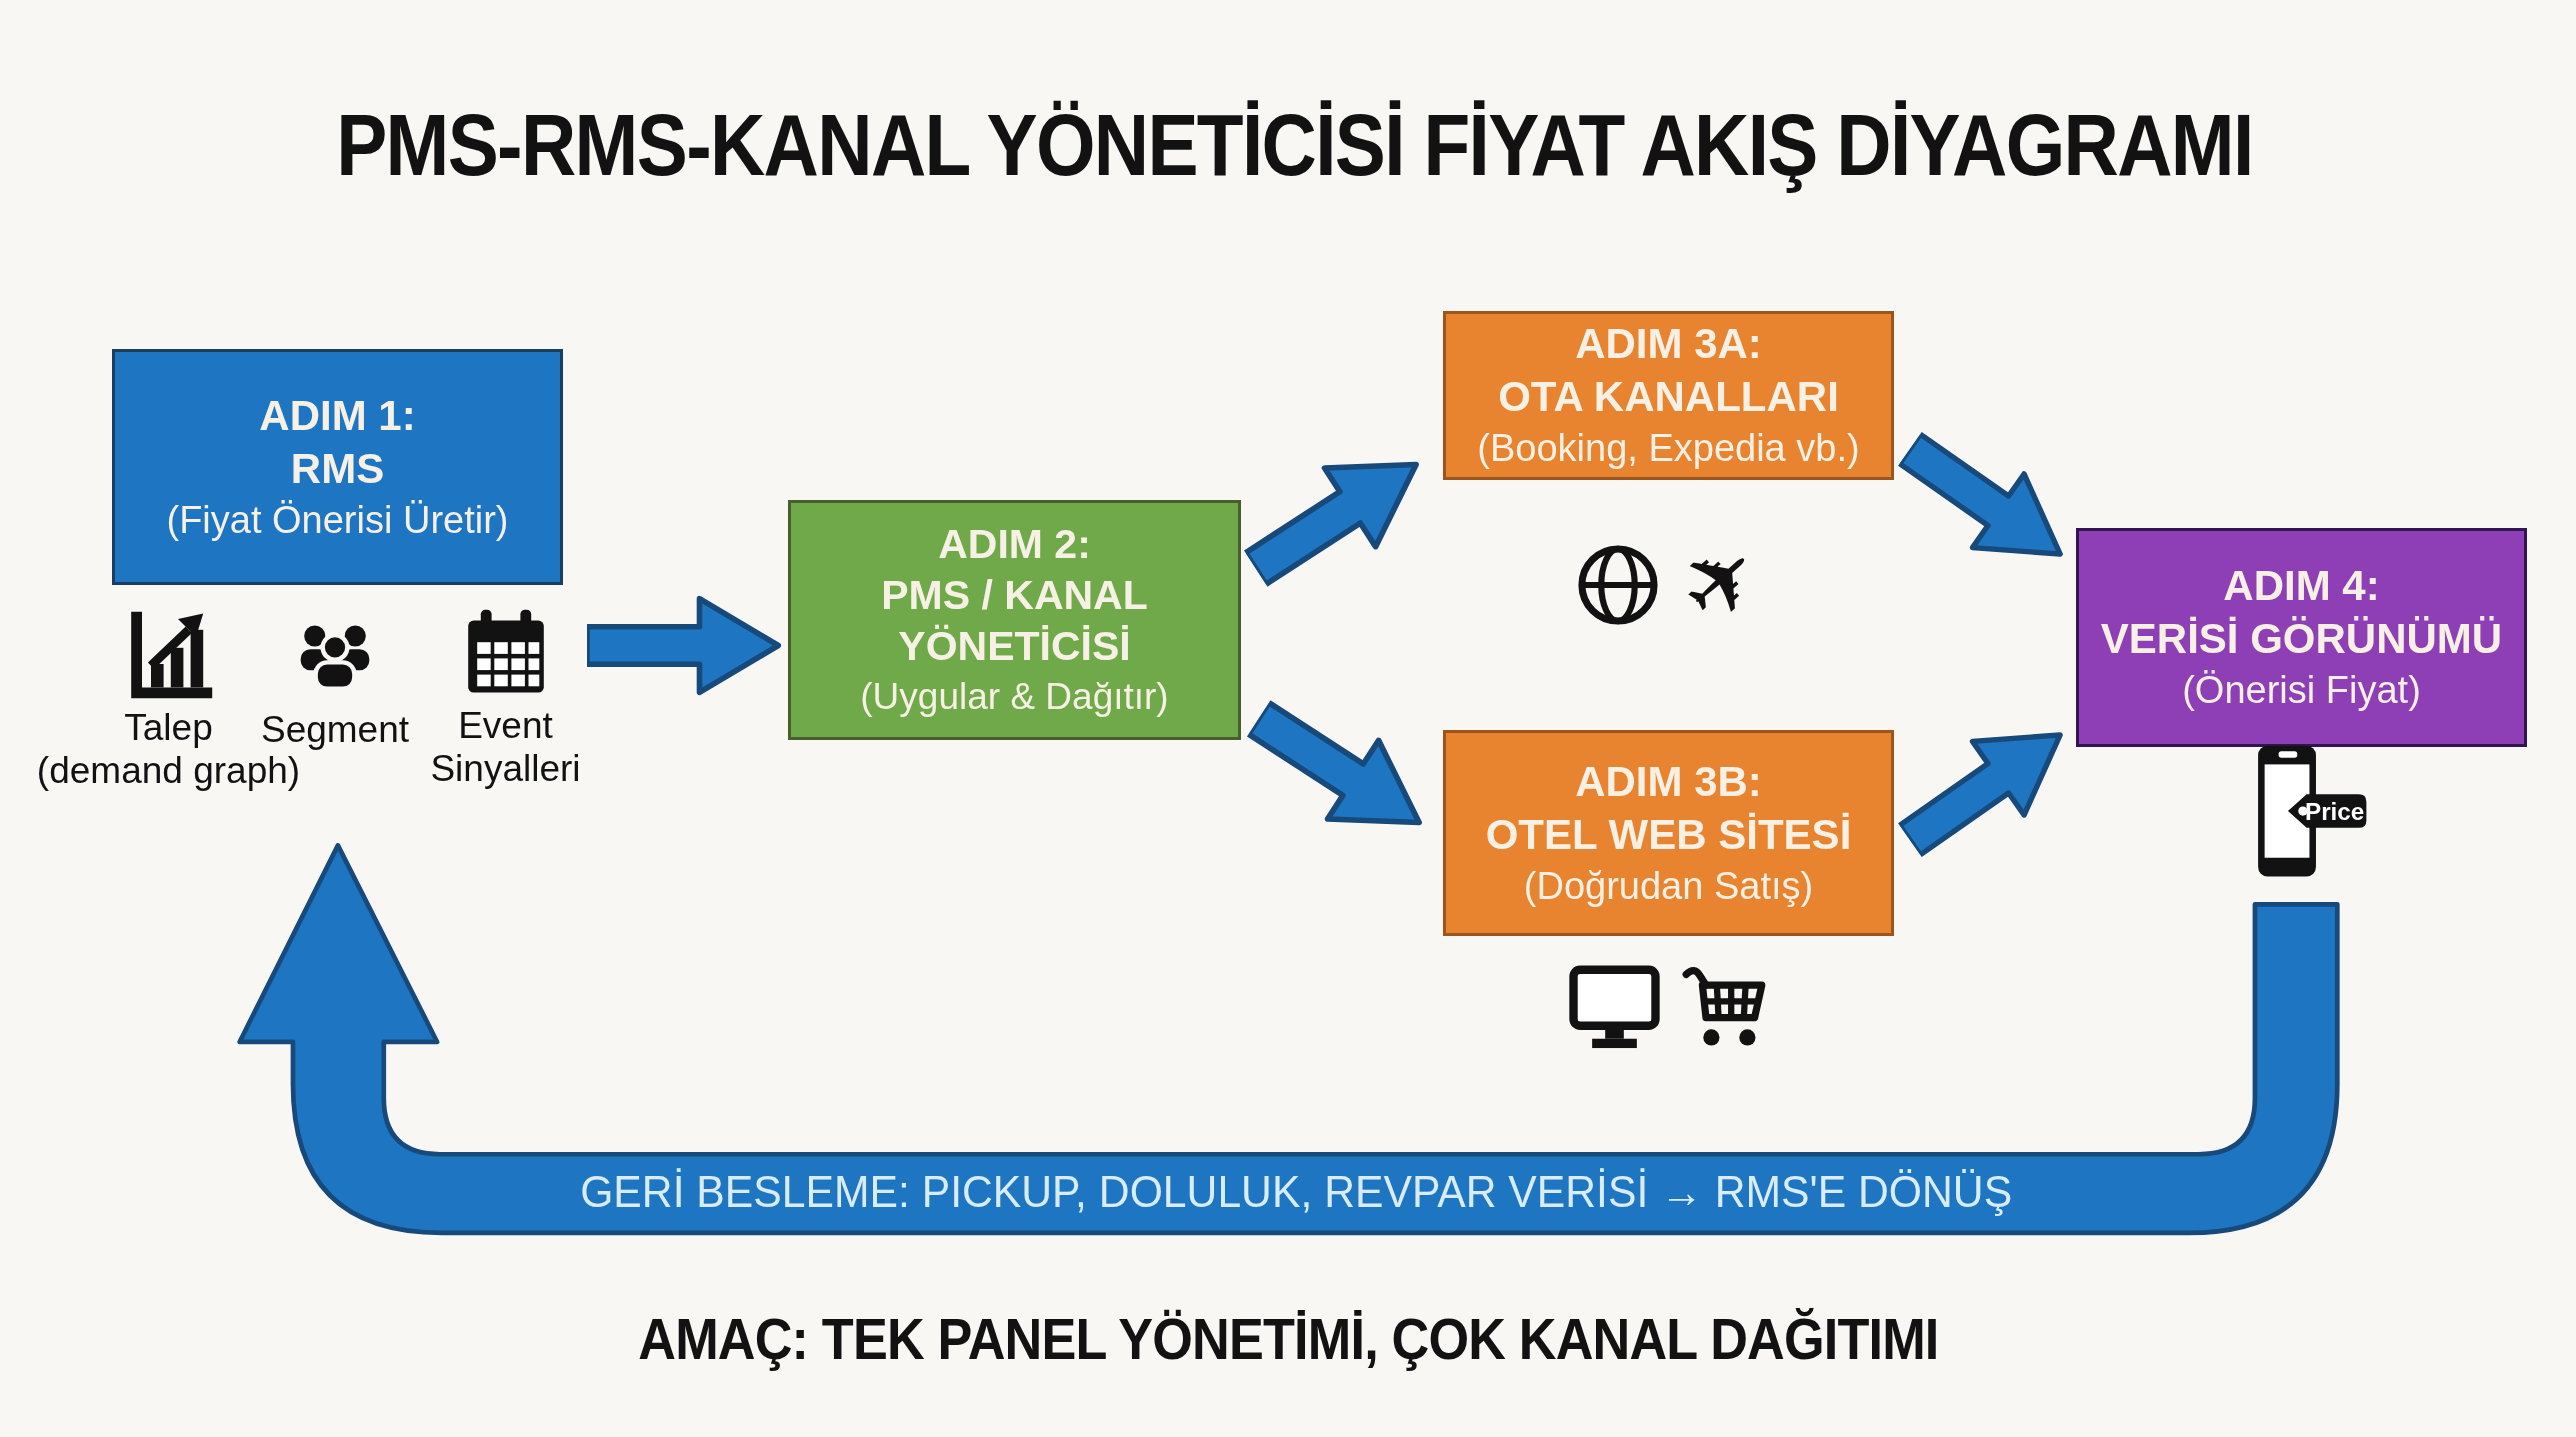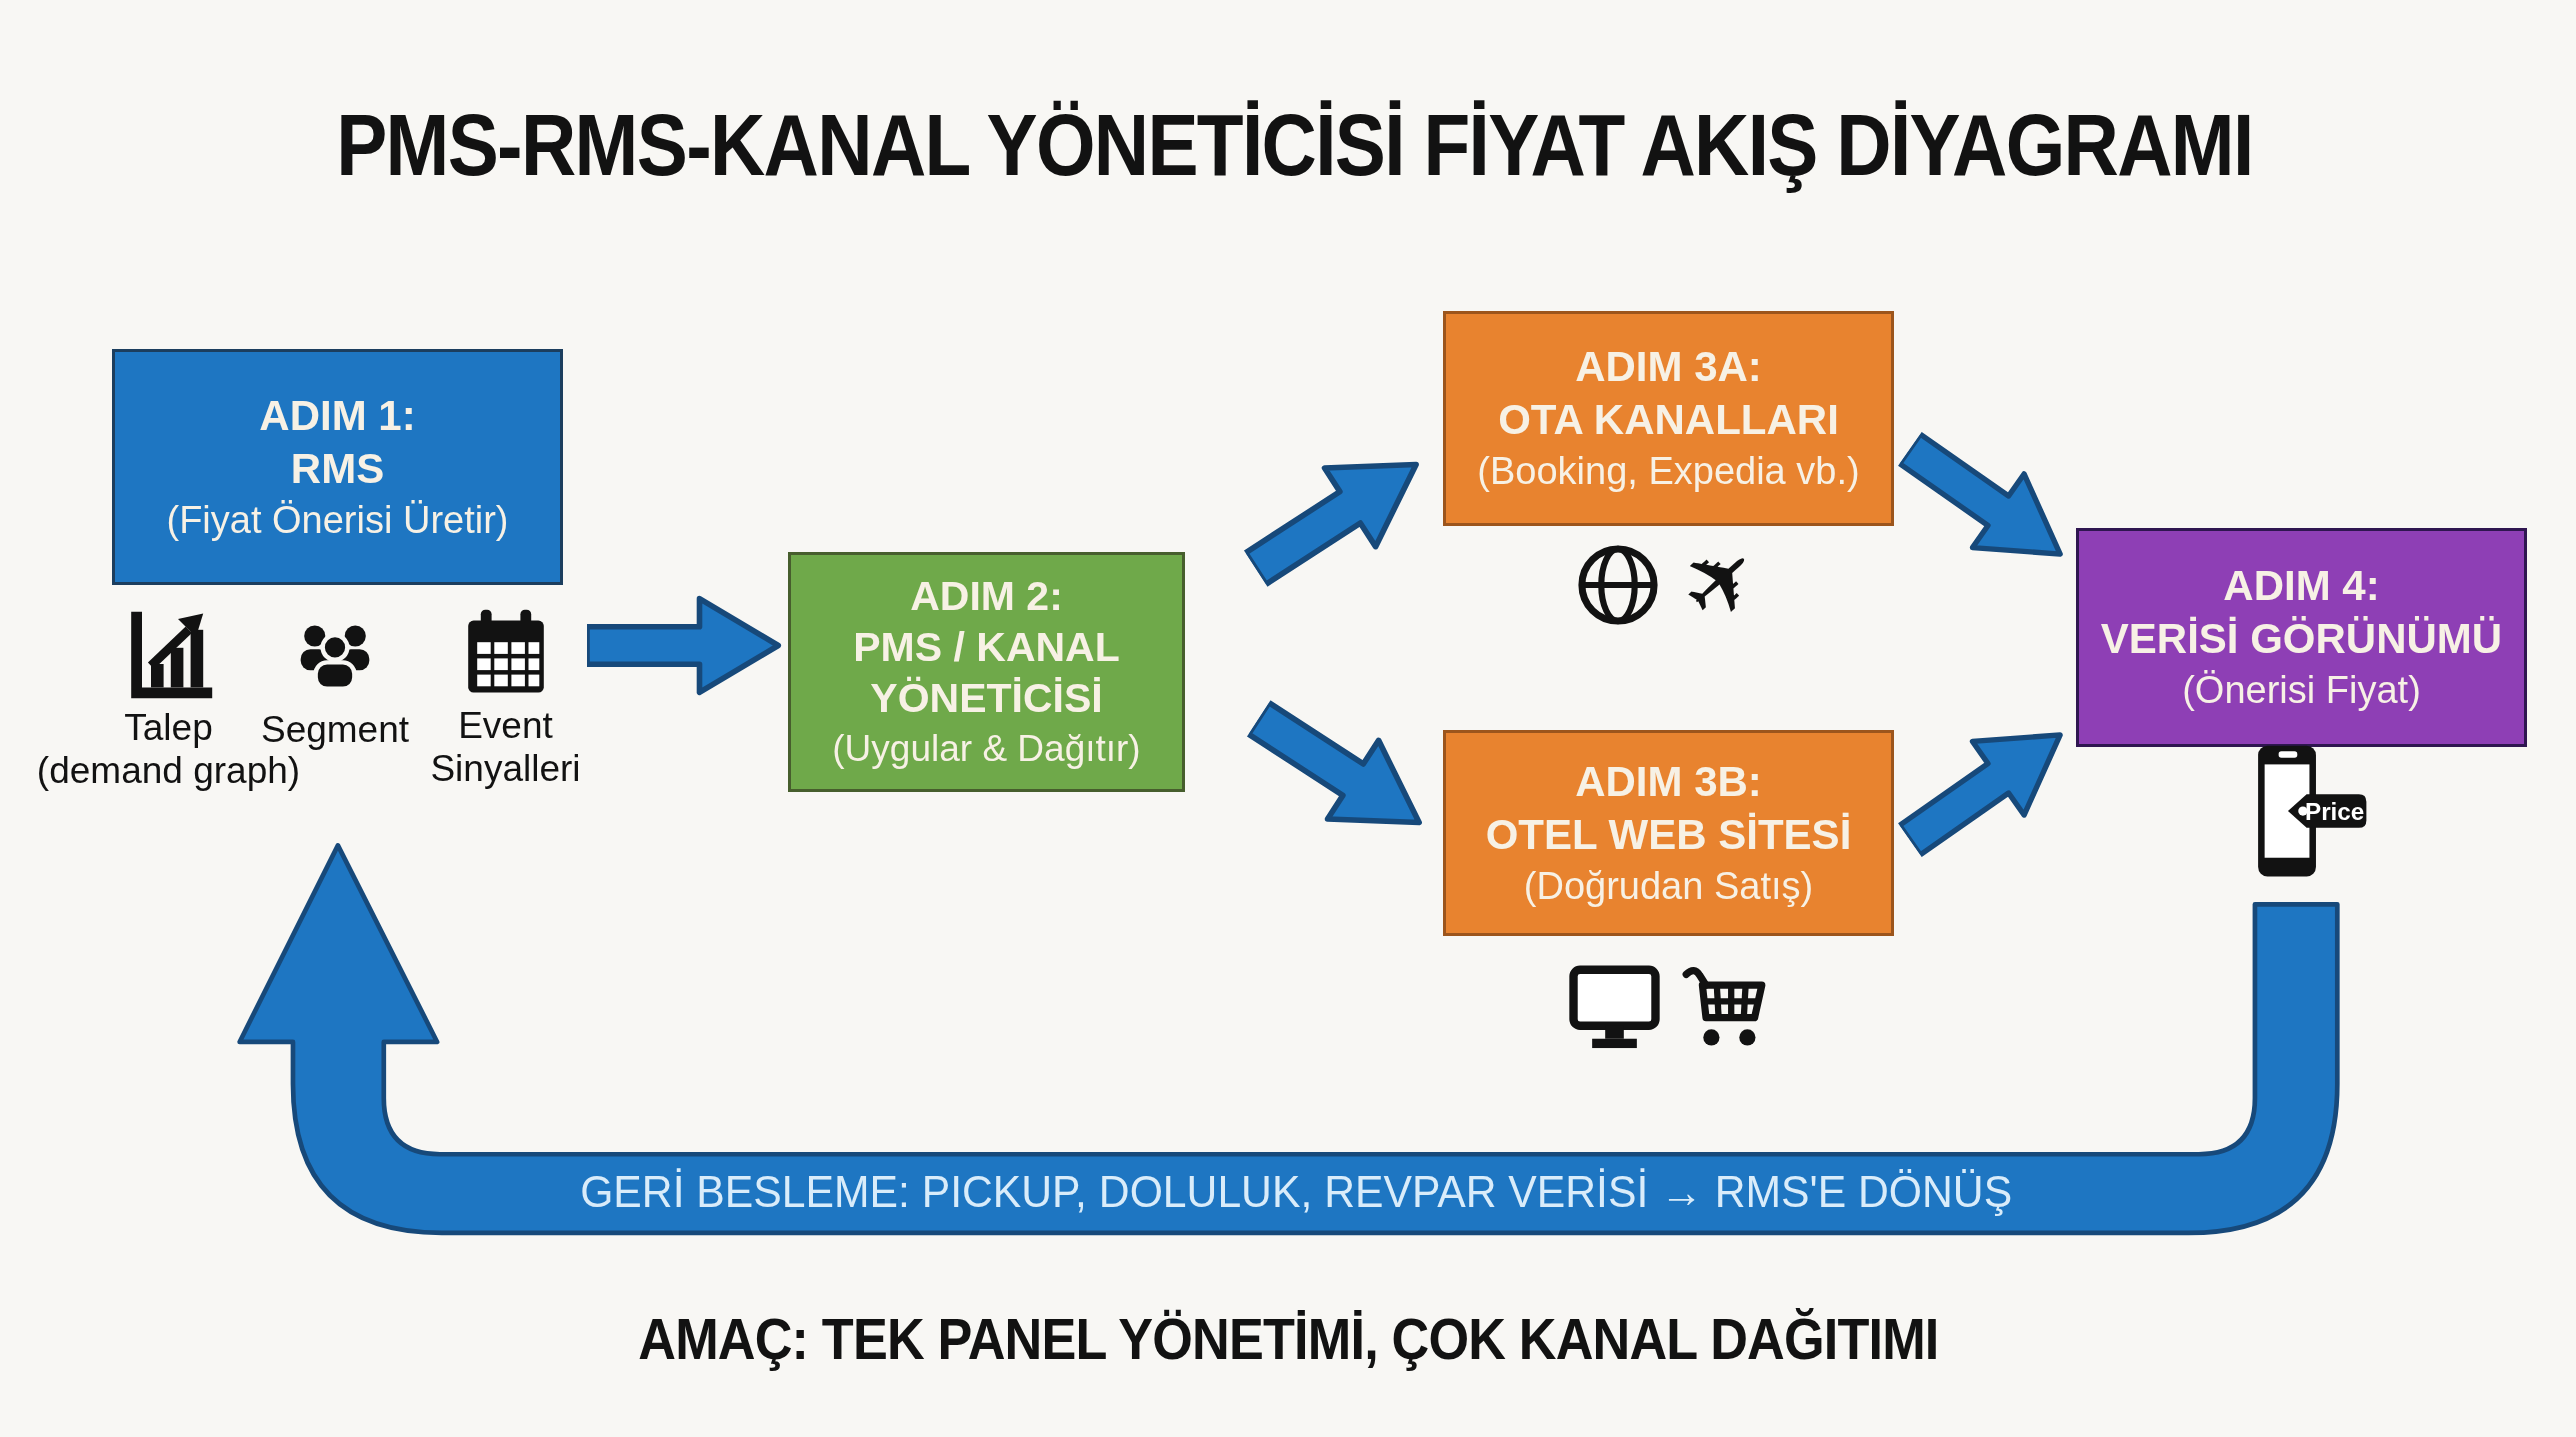--- a/index.html
+++ b/index.html
@@ -96,36 +96,36 @@
       <rect x="75" y="74" width="12" height="13" fill="#fff"></rect>
     </svg>
     <div class="lbl">Event</div>
     <div class="sub">Sinyalleri</div>
   </div>
 
   <svg class="abs" style="left:587px;top:593px;" width="195" height="105" viewBox="0 0 208 112">
     <polygon points="0,36 120,36 120,6 204,56 120,106 120,76 0,76" fill="#1e76c2" stroke="#17497a" stroke-width="6" stroke-linejoin="round"></polygon>
   </svg>
 
-  <div class="box box-green" style="left:788px;top:552px;width:397px;height:240px;">
+  <div class="box box-green" style="left:788px;top:500px;width:453px;height:240px;">
     <div class="h">ADIM 2:</div>
     <div class="n">PMS / KANAL</div>
     <div class="n">YÖNETİCİSİ</div>
     <div class="d">(Uygular &amp; Dağıtır)</div>
   </div>
 
   <svg class="abs" style="left:1240px;top:463px;transform:rotate(-33deg);" width="195" height="105" viewBox="0 0 208 112">
     <polygon points="0,36 120,36 120,6 204,56 120,106 120,76 0,76" fill="#1e76c2" stroke="#17497a" stroke-width="6" stroke-linejoin="round"></polygon>
   </svg>
 
   <svg class="abs" style="left:1243px;top:719px;transform:rotate(33deg);" width="195" height="105" viewBox="0 0 208 112">
     <polygon points="0,36 120,36 120,6 204,56 120,106 120,76 0,76" fill="#1e76c2" stroke="#17497a" stroke-width="6" stroke-linejoin="round"></polygon>
   </svg>
 
-  <div class="box box-orange" style="left:1443px;top:311px;width:451px;height:215px;">
+  <div class="box box-orange" style="left:1443px;top:311px;width:451px;height:169px;">
     <div class="h">ADIM 3A:</div>
     <div class="n">OTA KANALLARI</div>
     <div class="d">(Booking, Expedia vb.)</div>
   </div>
 
   <svg class="abs" style="left:1574px;top:541px;" width="88" height="88" viewBox="0 0 100 100">
     <circle cx="50" cy="50" r="41" fill="none" stroke="#121212" stroke-width="8"></circle>
     <ellipse cx="50" cy="50" rx="19" ry="41" fill="none" stroke="#121212" stroke-width="7"></ellipse>
     <line x1="9" y1="50" x2="91" y2="50" stroke="#121212" stroke-width="7"></line>
   </svg>

